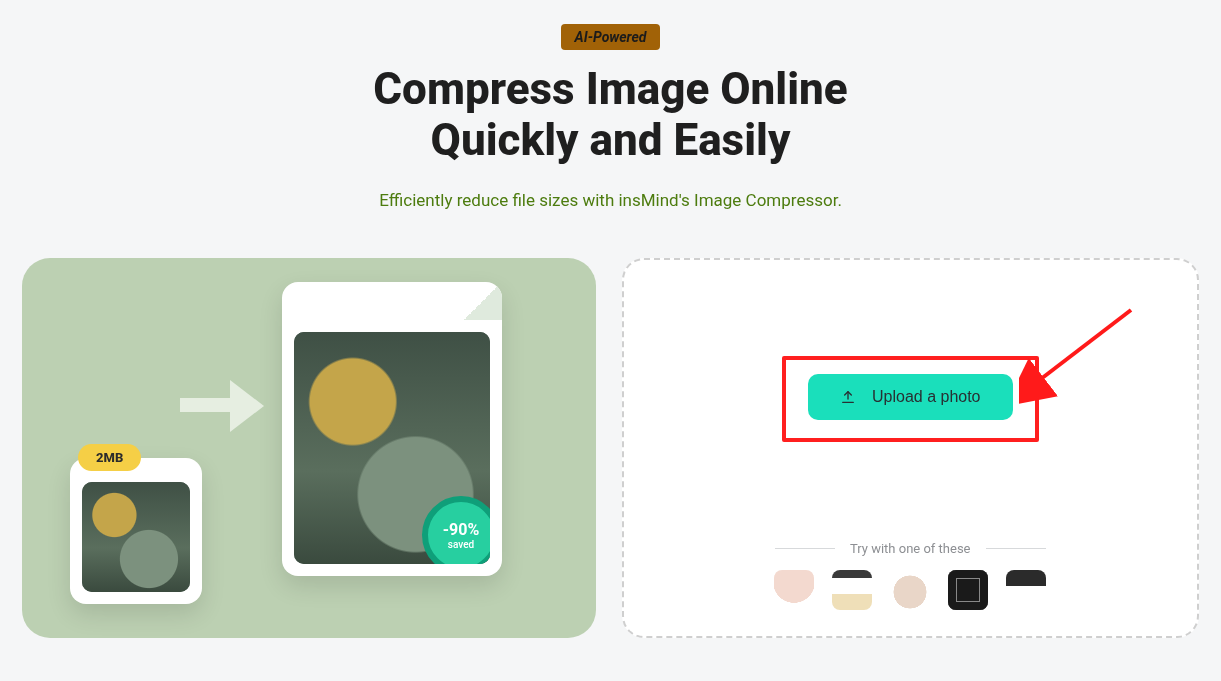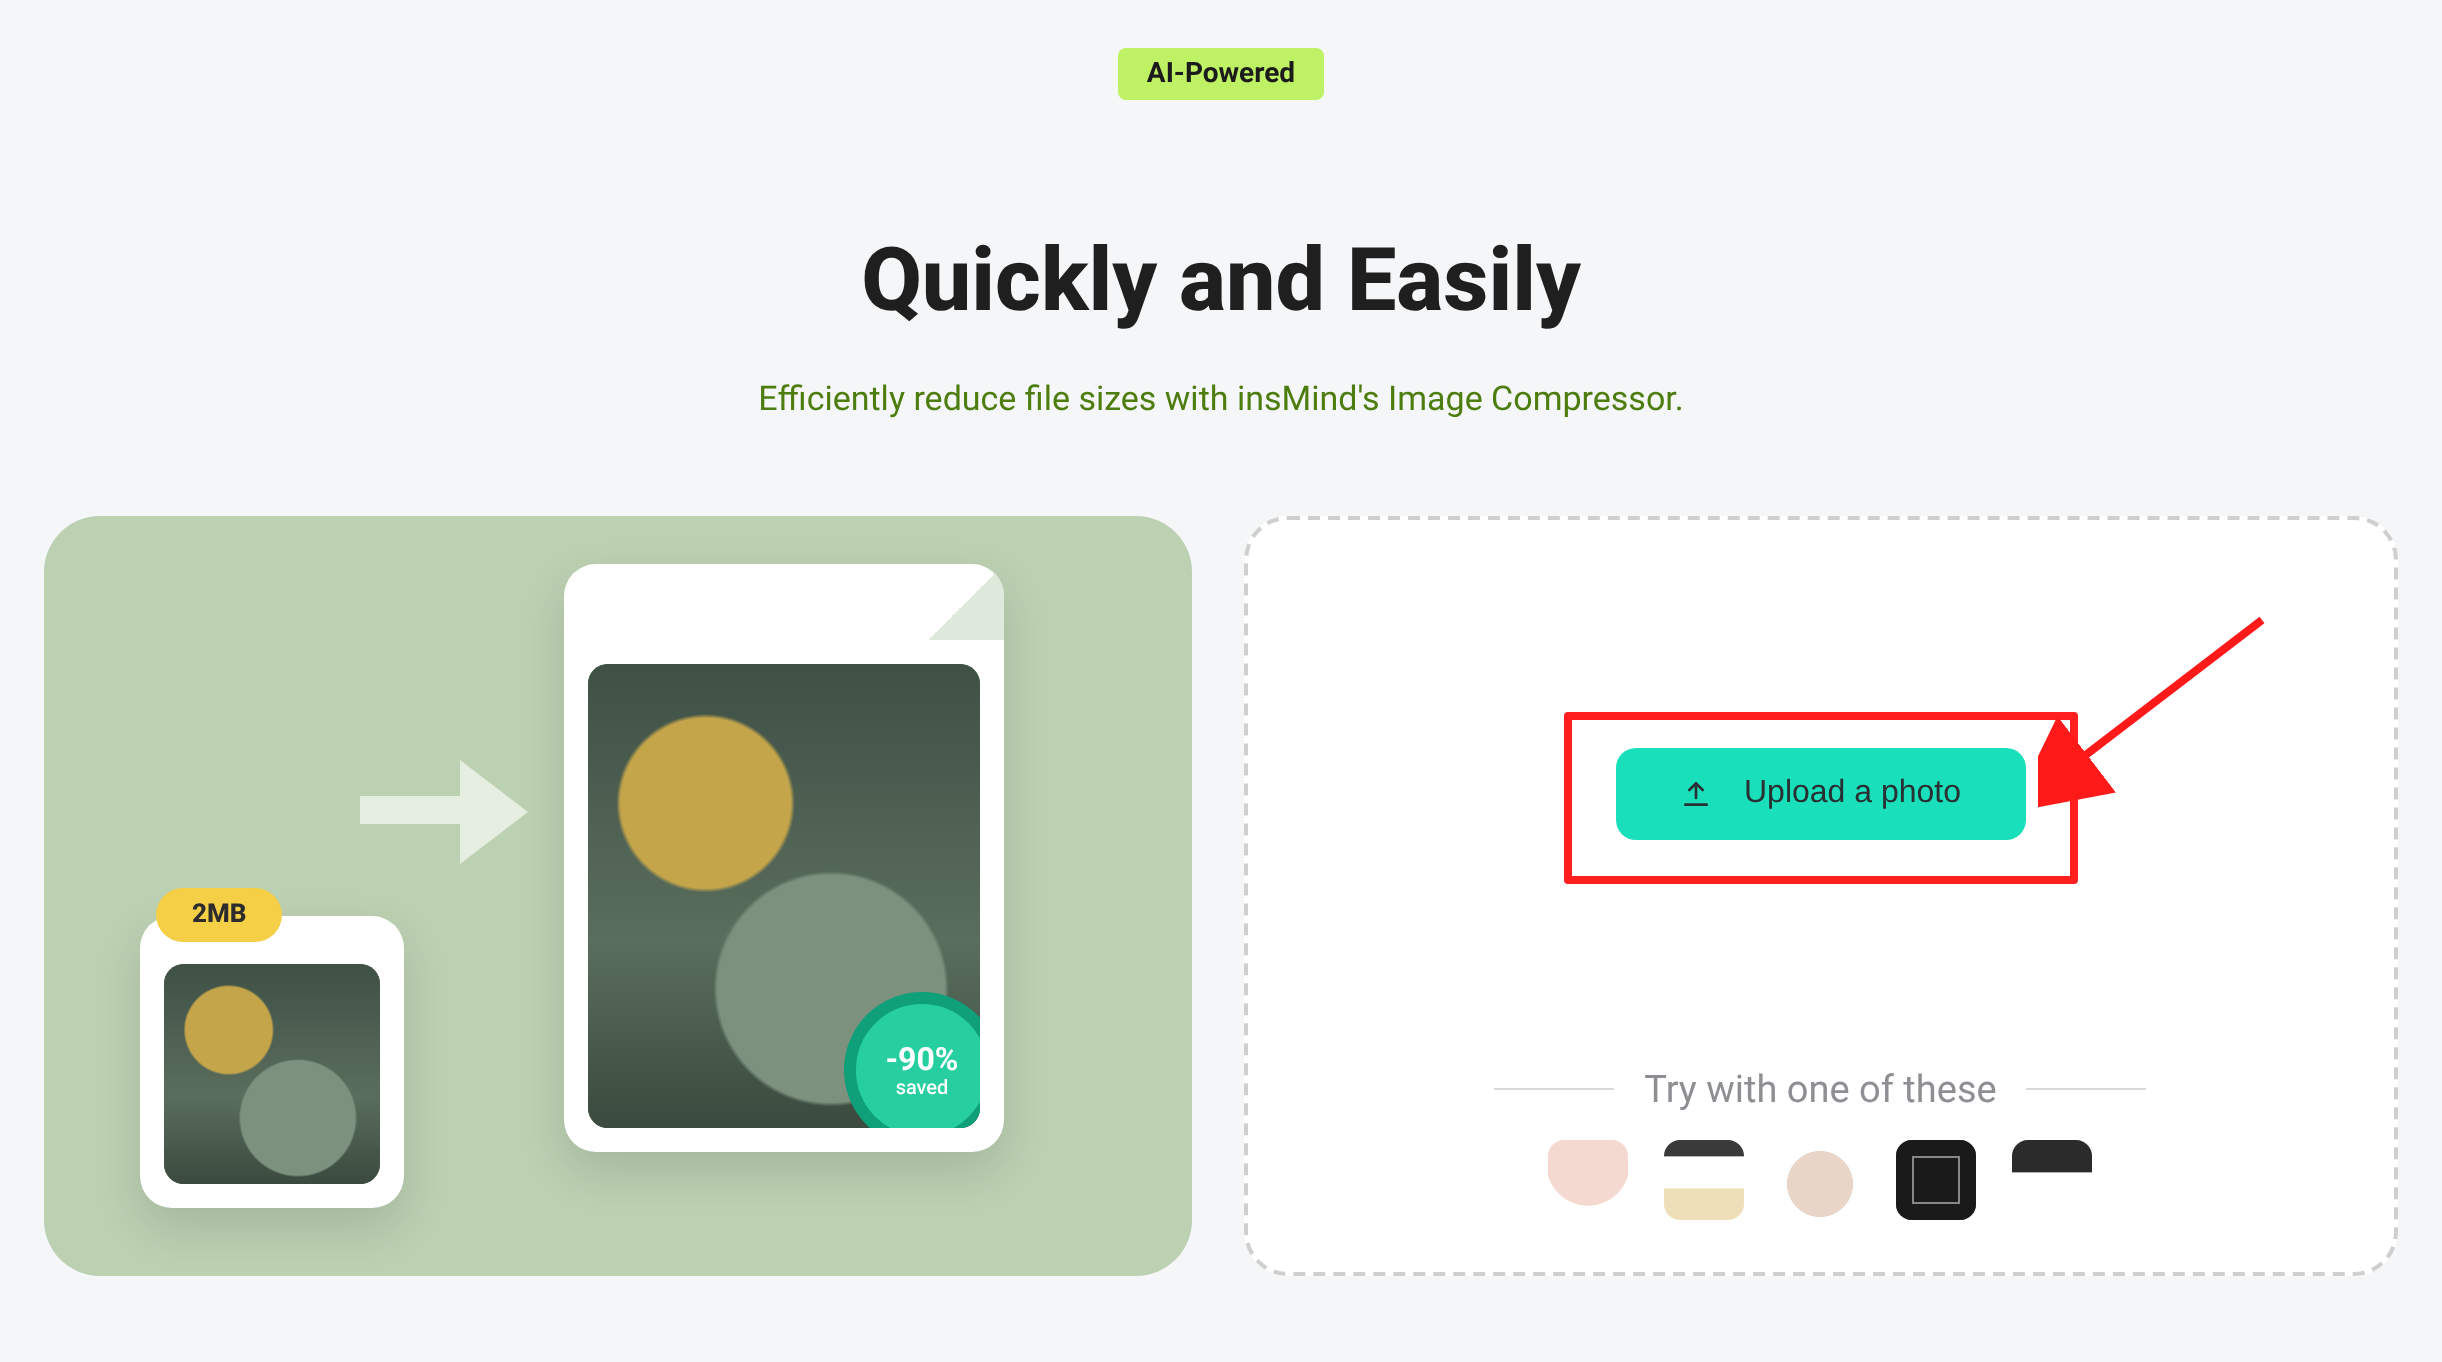--- a/index.html
+++ b/index.html
@@ -7,26 +7,27 @@
     font-family: -apple-system, BlinkMacSystemFont, "Segoe UI", Roboto, Arial, sans-serif;
     background: #f5f6f7;
     width: 1221px;
     height: 681px;
     overflow: hidden;
     color: #222;
   }
   .hero { text-align: center; padding-top: 24px; }
   .badge {
     display: inline-block;
-    background: #bef264;
+    background: #a16207;
     color: #1b1b1b;
     font-weight: 700;
     font-size: 14px;
     padding: 5px 14px;
     border-radius: 4px;
+    font-style: italic;
   }
   .title {
     font-size: 44px;
     font-weight: 800;
     color: #1f1f1f;
     line-height: 1.15;
     margin-top: 14px;
   }
   .subtitle {
     font-size: 17px;
@@ -143,37 +144,37 @@
     align-items: center;
     gap: 16px;
     cursor: pointer;
   }
   .drop-text { margin-top: 14px; color: #555; font-size: 15px; }
   .red-arrow { position:absolute; top:44px; right:58px; }
   .try-row {
     position: absolute; bottom: 26px; left: 0; right: 0;
     display: flex; flex-direction: column; align-items: center; gap: 14px;
   }
-  .try-label-row { display:flex; align-items:center; gap:15px; color:#8d8f93; font-size:19px; }
+  .try-label-row { display:flex; align-items:center; gap:15px; color:#8d8f93; font-size:13px; }
   .try-label-row .line{ width:60px; height:1px; background:#d7d9db; }
   .samples { display:flex; gap:18px; }
   .sample { width:40px; height:40px; border-radius:8px; cursor:pointer; }
   .s1{ background: radial-gradient(circle at 50% 30%, #f3d9cf 0 60%, #fff 61%);}
   .s2{ background: linear-gradient(180deg,#3a3a3a 0 20%, #fff 21% 60%, #efdfb8 61%);}
   .s3{ background: radial-gradient(circle at 50% 55%, #e9d6c8 0 55%, #fff 56%);}
   .s4{ background:#1a1a1a; box-shadow: inset 0 0 0 8px #1a1a1a, inset 0 0 0 9px #888;}
   .s5{ background: linear-gradient(180deg,#2b2b2b 0 40%, #fff 41%);}
 </style>
 </head>
 <body>
 
 <div class="hero">
   <span class="badge">AI-Powered</span>
   <h1 class="title">
-    <br>
+    <span>Compress Image Online</span><br>
     <span>Quickly and Easily</span>
   </h1>
   <p class="subtitle">
     <span>Efficiently reduce file sizes with insMind's Image Compressor.</span><br>
   </p>
 </div>
 
 <div class="panels">
 
   <div class="panel-left">

